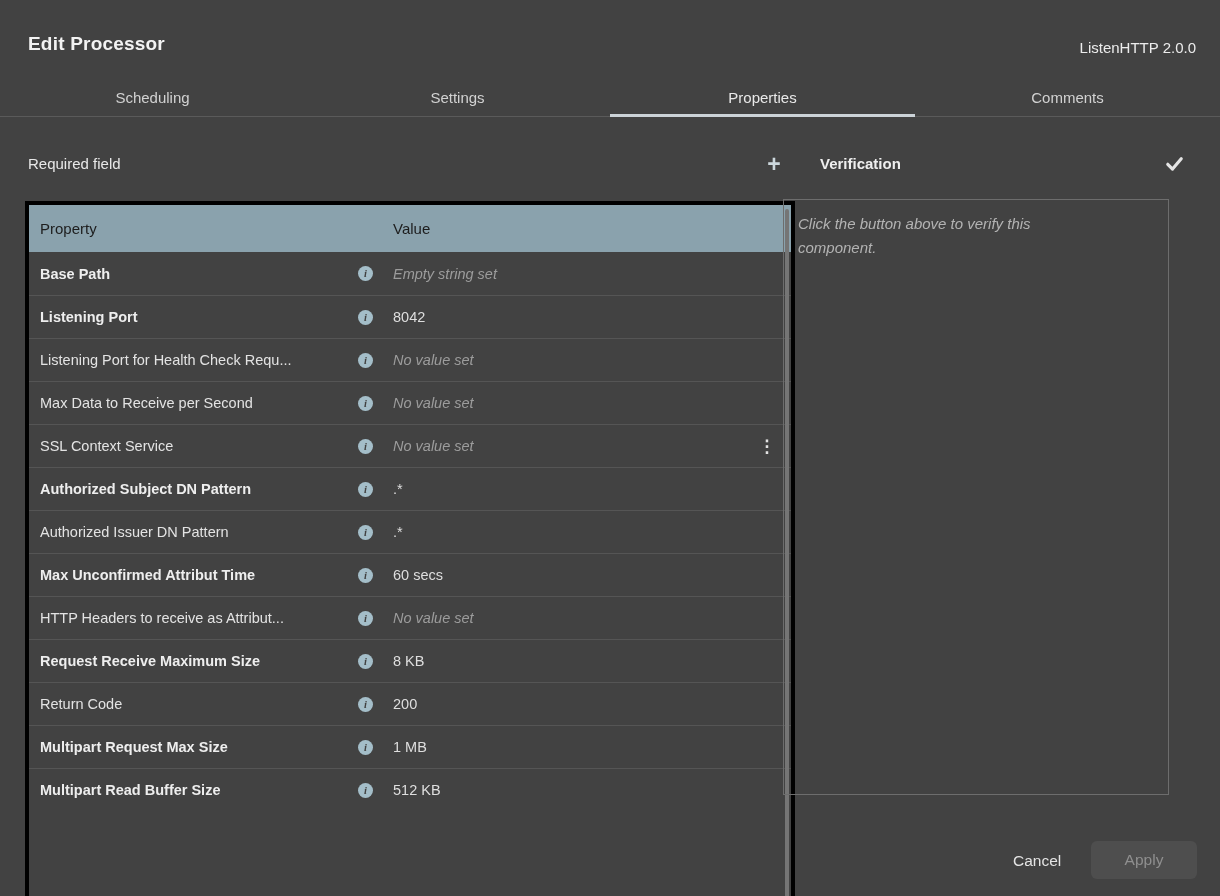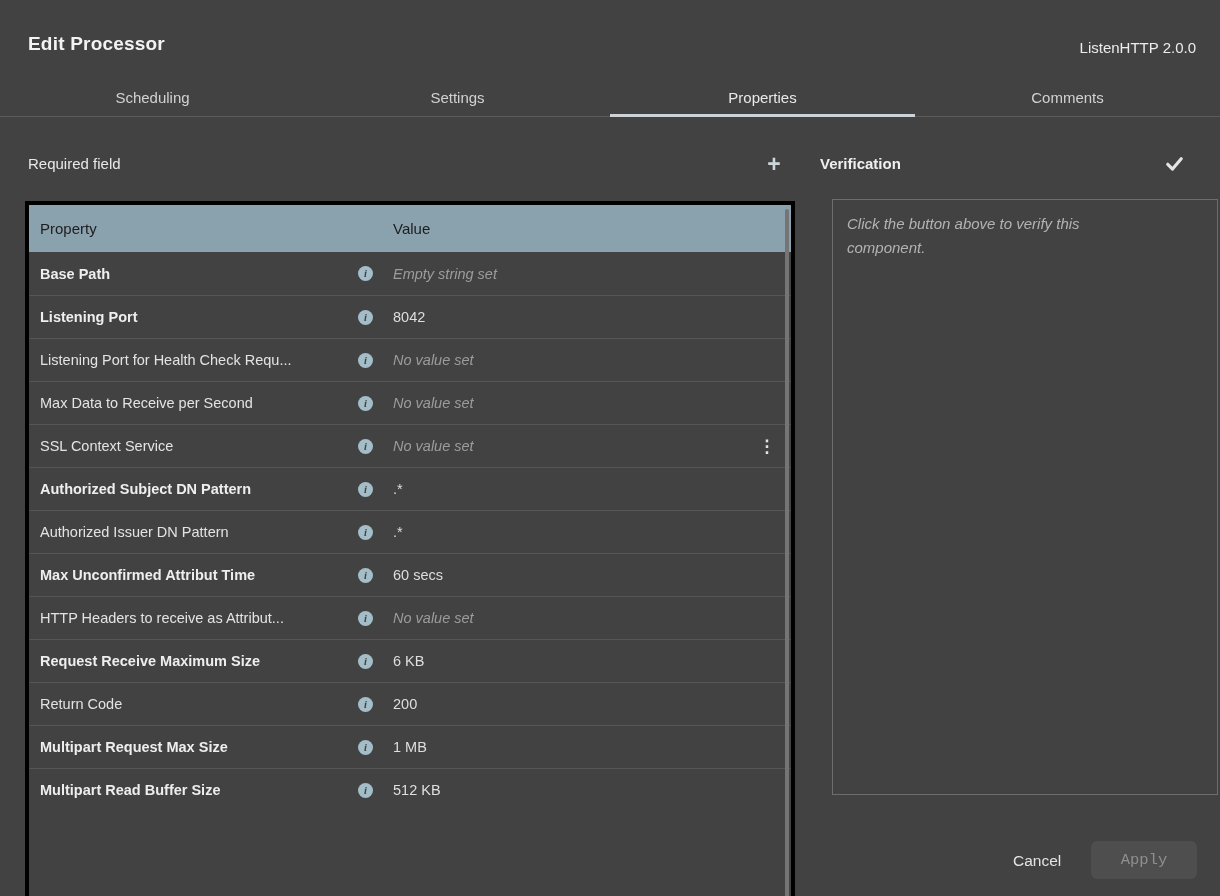--- a/index.html
+++ b/index.html
@@ -83,39 +83,39 @@
   .kebab{
     flex:none;width:24px;text-align:center;color:#e2e2e2;
     font-size:17px;font-weight:700;cursor:pointer;letter-spacing:0;
   }
   .vscroll{
     position:absolute;top:4px;bottom:4px;right:2px;width:4px;
     background:#757575;border-radius:2px;
   }
   
   .verify-box{
-    position:absolute;left:832px;top:199px;width:386px;height:596px;
+    position:absolute;left:783px;top:199px;width:386px;height:596px;
     border:1px solid #6d6d6d;box-sizing:border-box;
   }
   .verify-msg{
     margin:12px 14px;font-size:15px;font-style:italic;color:#b3b3b3;
     line-height:24px;max-width:310px;
   }
   
   .cancel-btn{
     position:absolute;left:995px;top:842px;height:38px;padding:0 18px;
     display:flex;align-items:center;justify-content:center;
     font-size:15.5px;color:#e4e4e4;cursor:pointer;background:none;border:none;
     font-family:"Liberation Sans", sans-serif;
   }
   .apply-btn{
     position:absolute;left:1091px;top:841px;width:106px;height:38px;
     background:#4e4e4e;border:none;border-radius:6px;
     font-size:15.5px;color:#8f8f8f;cursor:default;
-    font-family:Liberation Mono, monospace;
+    font-family:Liberation Sans, sans-serif;
   }
 </style>
 </head>
 <body>
 
 <div class="dlg-title">Edit Processor</div>
 <div class="dlg-version">ListenHTTP 2.0.0</div>
 
 <div class="tabbar">
   <div class="tab">Scheduling</div>
@@ -177,21 +177,21 @@
         <div class="pval">60 secs</div>
       </div>
       <div class="prow">
         <div class="pname">HTTP Headers to receive as Attribut...</div>
         <span class="info">i</span>
         <div class="pval placeholder">No value set</div>
       </div>
       <div class="prow">
         <div class="pname req">Request Receive Maximum Size</div>
         <span class="info">i</span>
-        <div class="pval">6 KB</div>
+        <div class="pval">8 KB</div>
       </div>
       <div class="prow">
         <div class="pname">Return Code</div>
         <span class="info">i</span>
         <div class="pval">200</div>
       </div>
       <div class="prow">
         <div class="pname req">Multipart Request Max Size</div>
         <span class="info">i</span>
         <div class="pval">1 MB</div>

